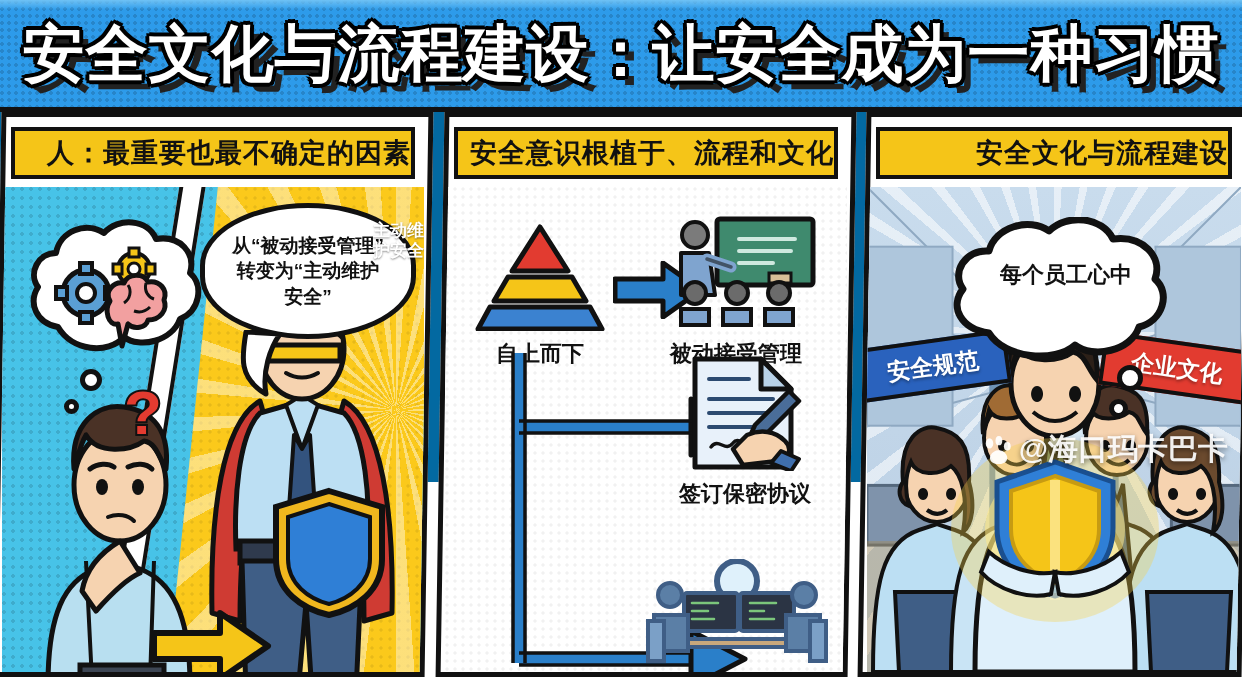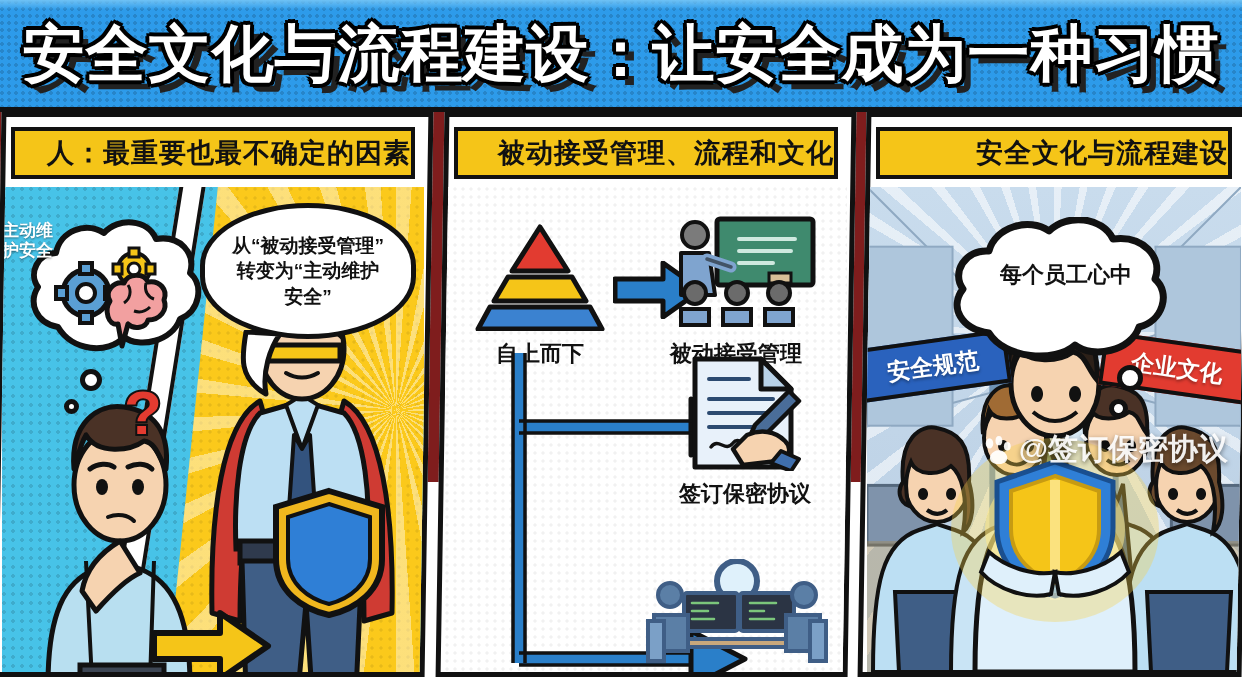--- a/index.html
+++ b/index.html
@@ -2,21 +2,21 @@
 <html><head>
 <meta charset="utf-8">
 <style>
   * { box-sizing: border-box; margin: 0; padding: 0; }
   html, body {
     width: 1242px; height: 677px;
     background: #ffffff;
     font-family: "Liberation Sans", "DejaVu Sans", sans-serif;
     overflow: hidden;
   }
-  #root { position: relative; width: 1242px; height: 482px; background:#7f1d1d;padding-left:36px; }
+  #root { position: relative; width: 1242px; height: 482px; background:#0369a1;padding-left:36px; }
 
   
   .title-banner {
     position: absolute; left: 0; top: 0; width: 1242px; height: 112px;
     background: #2d9bea;
     background-image:
       radial-gradient(circle at 2px 2px, rgba(0,0,0,0.14) 1.6px, transparent 1.8px);
     background-size: 7px 7px;
     border-bottom: 5px solid #111;
     display: flex; align-items: center; justify-content: center;
@@ -103,21 +103,21 @@
     background: #fff; border: 5px solid #111; border-radius: 50% / 46%;
     display: flex; align-items: center; justify-content: center; text-align: center;
   }
   .speech-bubble .sb-txt { font-size: 19px; font-weight: 700; color: #111; line-height: 1.32; }
   .sb-tail { position: absolute; right: 118px; top: 143px; z-index: 11; }
 
   .shield-badge {
     position: absolute; right: 36px; top: 300px; width: 118px; height: 132px; z-index: 14;
   }
   .shield-txt {
-    position: absolute; left: 0; right: 0; top: 34px; text-align: left;
+    position: absolute; left: 16px; right: 0; top: 34px; text-align: right;
     font-size: 17px; font-weight: 700; color: #fff; line-height: 1.18; z-index: 15;
     text-shadow: 0 1px 2px rgba(0,0,0,0.45);
   }
 
   
   .p2-bg {
     position: absolute; inset: 0; background: #ffffff;
     background-image: radial-gradient(circle at 2px 2px, rgba(0,0,0,0.055) 1.5px, transparent 1.7px);
     background-size: 8px 8px;
   }
@@ -353,21 +353,21 @@
               </g>
               <g fill="#7ba0c7" stroke="#3f5e86" stroke-width="4">
                 <path d="M4 62h16v40H4ZM166 62h16v40h-16Z"></path>
               </g>
             </svg>
             
           </div>
         </div>
 
         <div class="panel-head">
-          <span>被动接受管理、流程和文化</span>
+          <span>安全意识根植于、流程和文化</span>
         </div>
       </div>
     </div>
 
     <div class="panel" id="panel3">
       <div class="panel-inner">
         <div class="panel-body">
           <div class="p3-bg"></div>
 
           <svg class="p3-hall" viewBox="0 0 376 495" preserveAspectRatio="none">
@@ -463,15 +463,15 @@
     </div>
   </div>
 
   <div class="watermark">
     <svg class="wm-paw" viewBox="0 0 32 32">
       <ellipse cx="8" cy="9" rx="4" ry="5.5" fill="rgba(255,255,255,0.92)"></ellipse>
       <ellipse cx="18" cy="6" rx="3.6" ry="5" fill="rgba(255,255,255,0.92)"></ellipse>
       <ellipse cx="27" cy="12" rx="3.6" ry="4.6" fill="rgba(255,255,255,0.92)"></ellipse>
       <path d="M9 22c3-7 13-8 17-1 3 5-1 10-8 10s-11-4-9-9Z" fill="rgba(255,255,255,0.92)"></path>
     </svg>
-    <span>@签订保密协议</span>
+    <span>@海口玛卡巴卡</span>
   </div>
 </div>
 
 </body></html>

